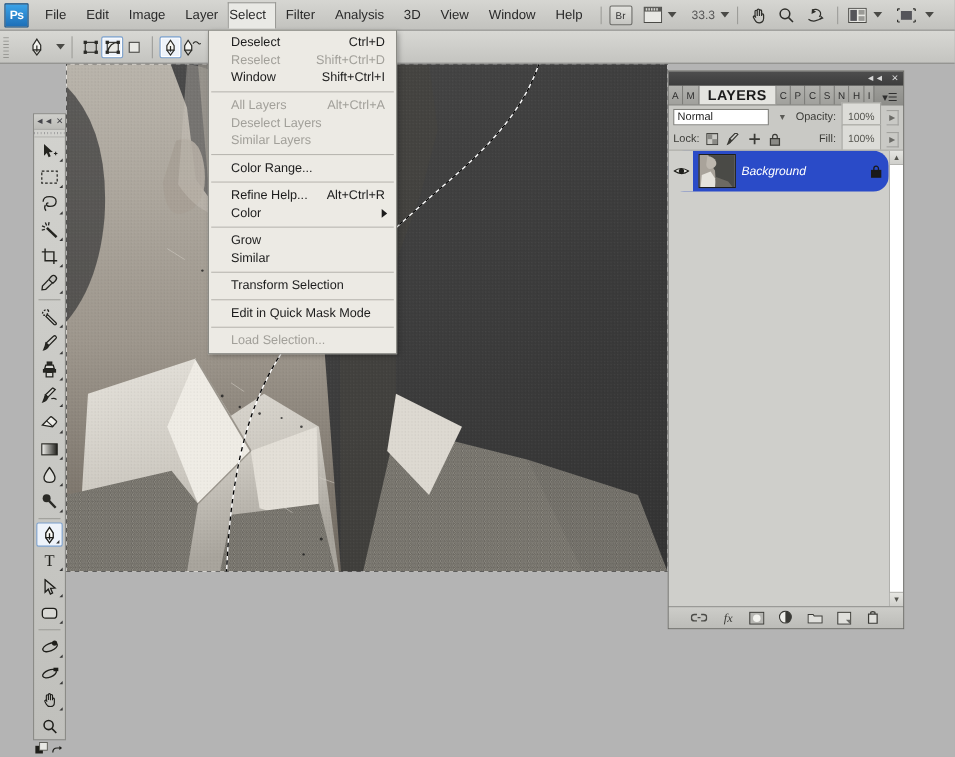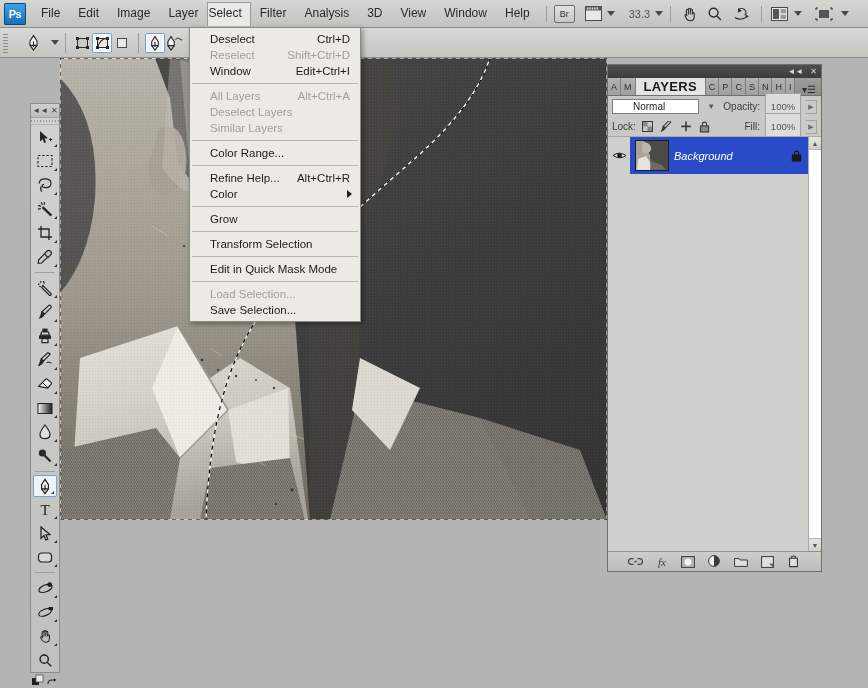--- a/index.html
+++ b/index.html
@@ -176,21 +176,21 @@
     font-size:13px; max-width:none; padding:0 8px; letter-spacing:.3px;
   }
   .ptab-menu { margin-left:auto; padding:0 5px; color:#2e2e2e; font-size:10px;
     display:flex; align-items:center; }
   .prow {
     height:19px; display:flex;align-items:center; padding:0 4px; gap:5px;
     font-size:10px; color:#3b3b37; background:#c9c9c5;
   }
   .pselect {
     flex:1 1 auto; height:15px; background:#fff; border:1px solid #7f7f7b;
-    font-size:10px; color:#222; display:flex;align-items:center; padding-left:20px;
+    font-size:10px; color:#222; display:flex;align-items:center; padding-left:3px;
   }
   .dd-arrow {
     width:14px;height:15px; display:flex;align-items:center;justify-content:center;
     color:#5a5a56; font-size:8px;
   }
   .numbox {
     width:36px;height:28px;background:#dcdcd8;border:1px solid #a2a29e;
     font-size:9.5px;color:#55554f;display:flex;align-items:center;justify-content:center;
   }
   .spin { width:11px;height:14px;background:#c9c9c5;border:1px solid #a2a29e;
@@ -198,21 +198,21 @@
     color:#6a6a66;font-size:7px;}
   .lock-ic { width:14px;height:14px;display:flex;align-items:center;justify-content:center;color:#3a3a36;}
   .layers-list {
     flex:1 1 auto; background:#cfcfcb; position:relative; overflow:hidden;
     border-top:1px solid #a8a8a4;
     display:flex;
   }
   .ll-inner { flex:1 1 auto; }
   .layer-row {
     height:37px; display:flex; align-items:center; gap:5px;
-    background:#2a4bc8; color:#fff; padding-right:6px;
+    background:#2a4bc8; color:#fff; padding-right:6px;border-radius:14px;
   }
   .eye {
     width:22px; height:37px; display:flex;align-items:center;justify-content:center;
     background:#cfcfcb; color:#2a2a26;
   }
   .thumb {
     width:34px;height:31px;border:1px solid #1d1d1d; flex:none;
     background:#888; overflow:hidden; position:relative;
   }
   .layer-name { flex:1 1 auto; font-style:italic; font-size:11px; color:#fff; }
@@ -504,21 +504,21 @@
     <div class="mrow">
       <span class="lbl">Deselect</span>
       <span class="acc">Ctrl+D</span>
     </div>
     <div class="mrow dis">
       <span class="lbl">Reselect</span>
       <span class="acc">Shift+Ctrl+D</span>
     </div>
     <div class="mrow">
       <span class="lbl">Window</span>
-      <span class="acc">Edit+Ctrl+I</span>
+      <span class="acc">Shift+Ctrl+I</span>
     </div>
 
     <div class="msep"></div>
 
     <div class="mrow dis">
       <span class="lbl">All Layers</span>
       <span class="acc">Alt+Ctrl+A</span>
     </div>
     <div class="mrow dis">
       <span class="lbl">Deselect Layers</span>
@@ -542,40 +542,40 @@
     <div class="mrow">
       <span class="lbl">Color</span>
       <span class="arrow"></span>
     </div>
 
     <div class="msep"></div>
 
     <div class="mrow">
       <span class="lbl">Grow</span>
     </div>
+    <div class="mrow">
+      <span class="lbl">Similar</span>
+    </div>
 
     <div class="msep"></div>
 
     <div class="mrow">
       <span class="lbl">Transform Selection</span>
     </div>
 
     <div class="msep"></div>
 
     <div class="mrow">
       <span class="lbl">Edit in Quick Mask Mode</span>
     </div>
 
     <div class="msep"></div>
 
     <div class="mrow dis">
       <span class="lbl">Load Selection...</span>
-    </div>
-    <div class="mrow">
-      <span class="lbl">Save Selection...</span>
     </div>
   </div>
 
   <div class="toolbar">
     <div class="tb-head">
       <span>◄◄</span>
       <span>✕</span>
     </div>
     <div class="tb-dots"></div>
 

